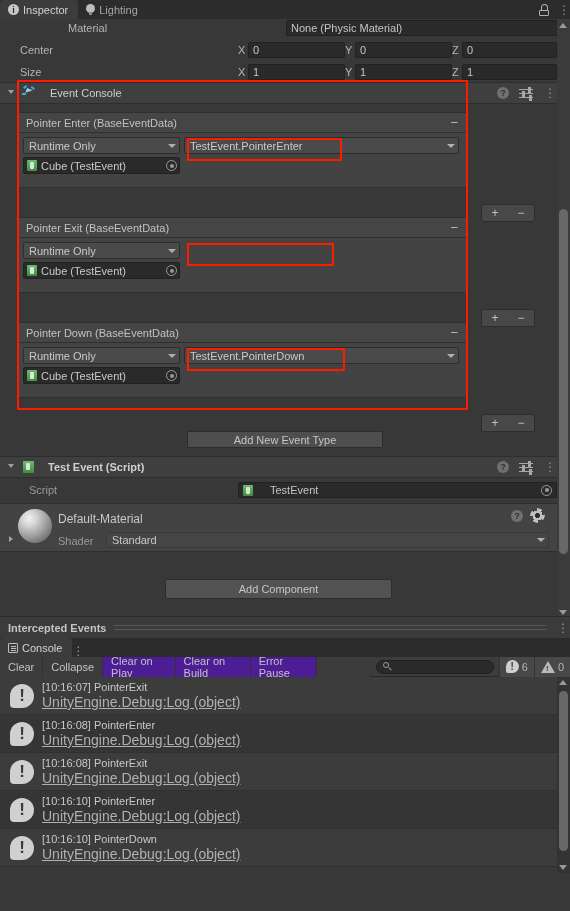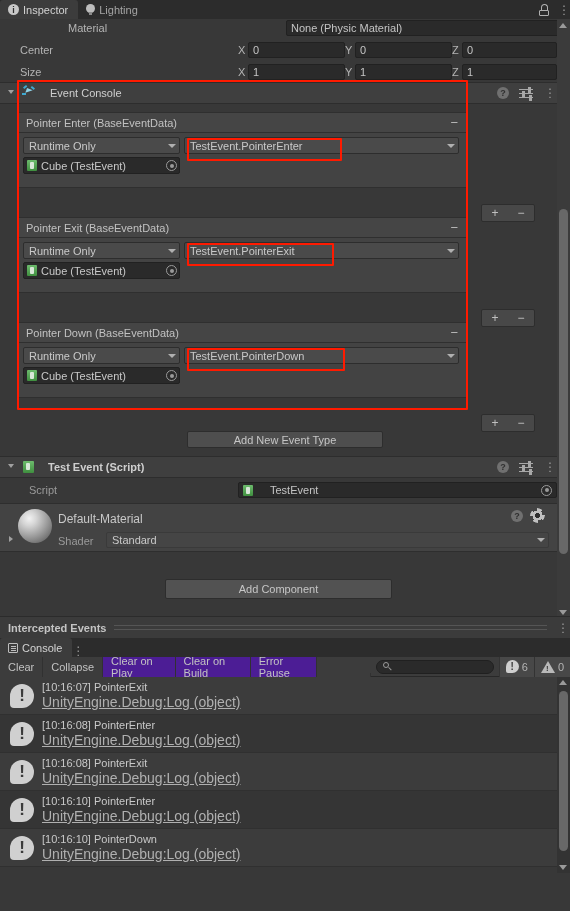--- a/index.html
+++ b/index.html
@@ -311,24 +311,20 @@
 
     <div class="evt-block" style="top:198px;">
       <div class="evt-title">
         <span>Pointer Exit (BaseEventData)</span>
         <span class="minus-btn">−</span>
       </div>
       <div class="evt-list" style="height:56px;">
         <div class="evt-entry-row">
           <div class="dropdown" style="width:157px;">
             <span>Runtime Only</span>
-            <span class="caret"></span>
-          </div>
-          <div class="dropdown" style="width:275px;">
-            <span>TestEvent.PointerExit</span>
             <span class="caret"></span>
           </div>
         </div>
         <div class="evt-entry-row" style="margin-top:3px;">
           <div class="objfield" style="width:157px;">
             <span style="display:flex;align-items:center;gap:4px;">
               <span class="script-badge"></span>
               <span>Cube (TestEvent)</span>
             </span>
             <span class="radio-icon"></span>

